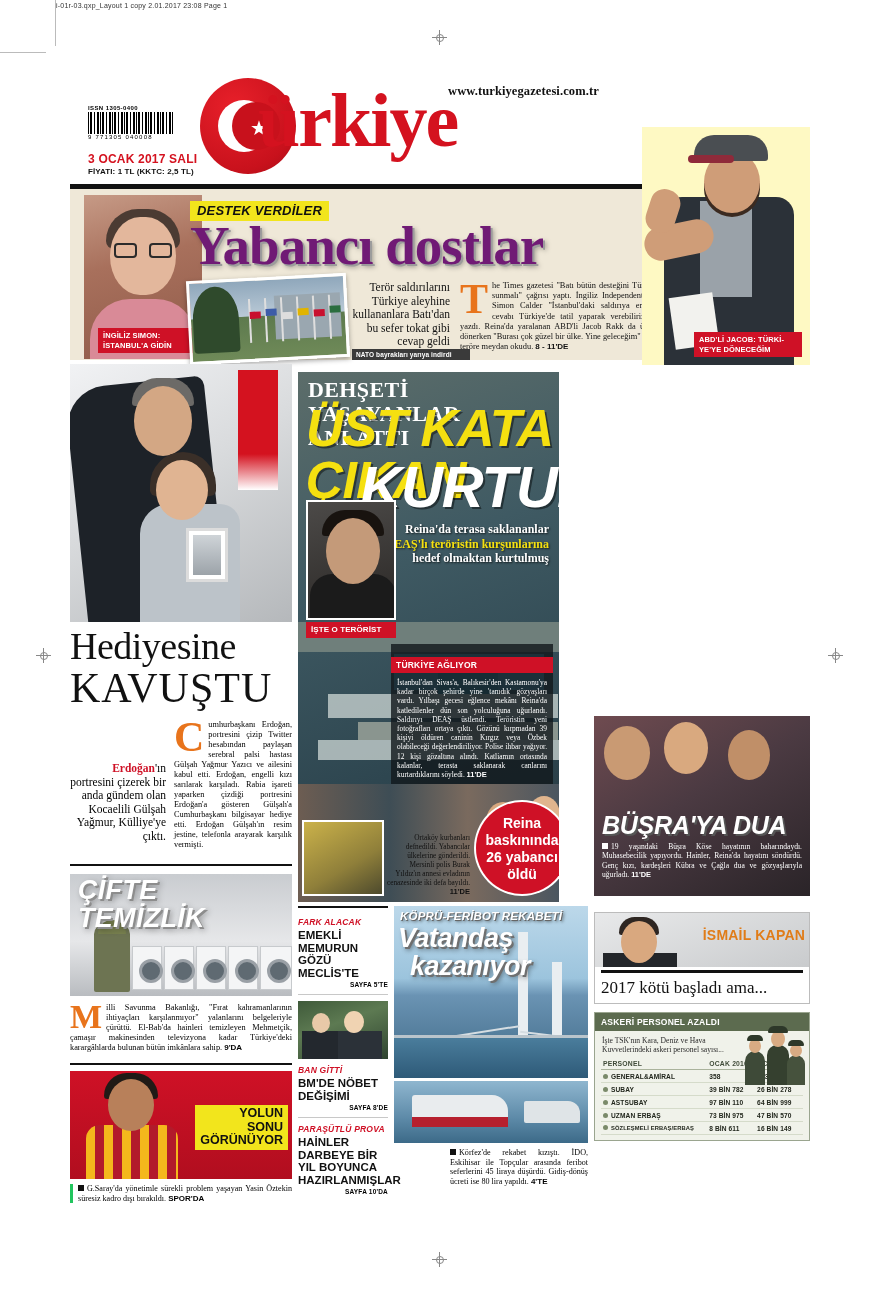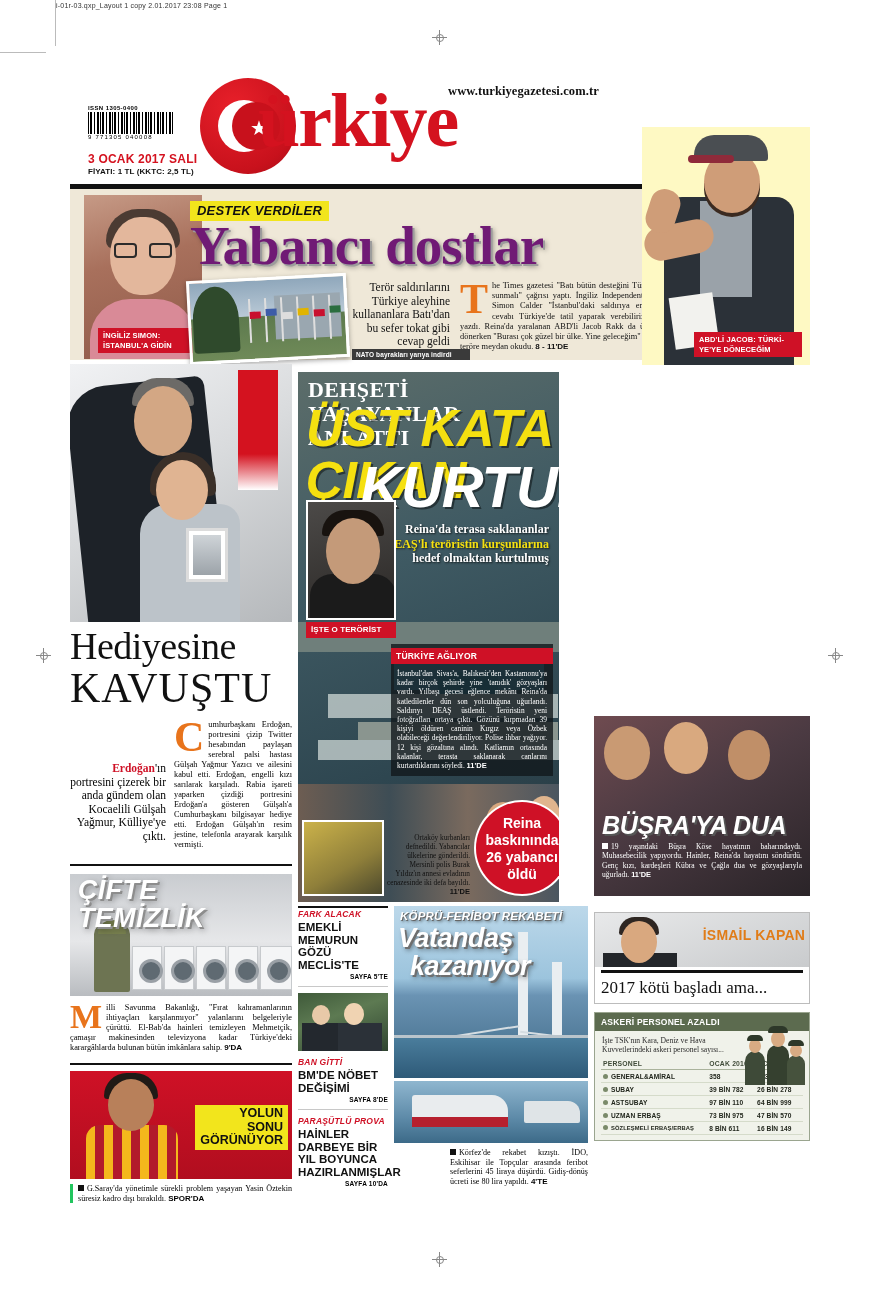--- a/index.html
+++ b/index.html
@@ -287,21 +287,21 @@
     background:linear-gradient(165deg,#4c4a48 0%,#2a2725 100%);
   }
   .tr-head { position:absolute; left:18px; top:16px; width:54px; height:66px; border-radius:50%; background:#c49a79; }
   .tr-hair { position:absolute; left:14px; top:8px; width:62px; height:26px; border-radius:30px 30px 4px 4px; background:#18130f; }
   .tr-body { position:absolute; left:2px; bottom:0; width:86px; height:44px; background:#1b1b1b; border-radius:22px 22px 0 0; }
   .tag-terrorist { left:8px; top:250px; width:90px; font-size:8px; }
 
   
   .agliyor {
     position:absolute; right:6px; top:272px; width:162px;
-    background:rgba(18,24,28,.80); padding:4px 0 6px;
+    background:rgba(18,24,28,.80); padding:13px 0 6px;
   }
   .agliyor-h {
     background:#cf1126; color:#fff; font-family:"Liberation Sans",sans-serif;
     font-weight:bold; font-size:8.5px; padding:3px 5px; letter-spacing:.2px;
   }
   .agliyor-b {
     color:#fff; font-family:"Liberation Serif",serif; font-size:7.4px; line-height:9.2px;
     padding:5px 6px 0; text-align:justify;
   }
 
@@ -322,21 +322,21 @@
   }
   .reina-circle {
     position:absolute; left:178px; bottom:8px; width:92px; height:92px; border-radius:50%;
     background:#cf1126; color:#fff; text-align:center;
     font-family:"Liberation Sans",sans-serif; font-weight:bold; font-size:14px; line-height:17px;
     padding-top:13px; box-shadow:0 0 0 2px #fff;
   }
 
   
   .mid-lower { position:relative; margin-top:4px; }
-  .briefs { position:absolute; left:0; top:0; width:90px; border-top:2px solid #111; padding-top:1px; }
+  .briefs { position:absolute; left:0; top:0; width:90px; border-top:2px solid #111; padding-top:9px; }
   .brief-kicker {
     font-family:"Liberation Sans",sans-serif; font-weight:bold; font-style:italic;
     font-size:8.5px; color:#cf1126; letter-spacing:.2px;
   }
   .brief-title {
     font-family:"Liberation Sans",sans-serif; font-weight:bold;
     font-size:11.5px; line-height:12.5px; color:#111; margin-top:2px;
   }
   .brief-page {
     font-family:"Liberation Sans",sans-serif; font-weight:bold; font-size:6.5px;

